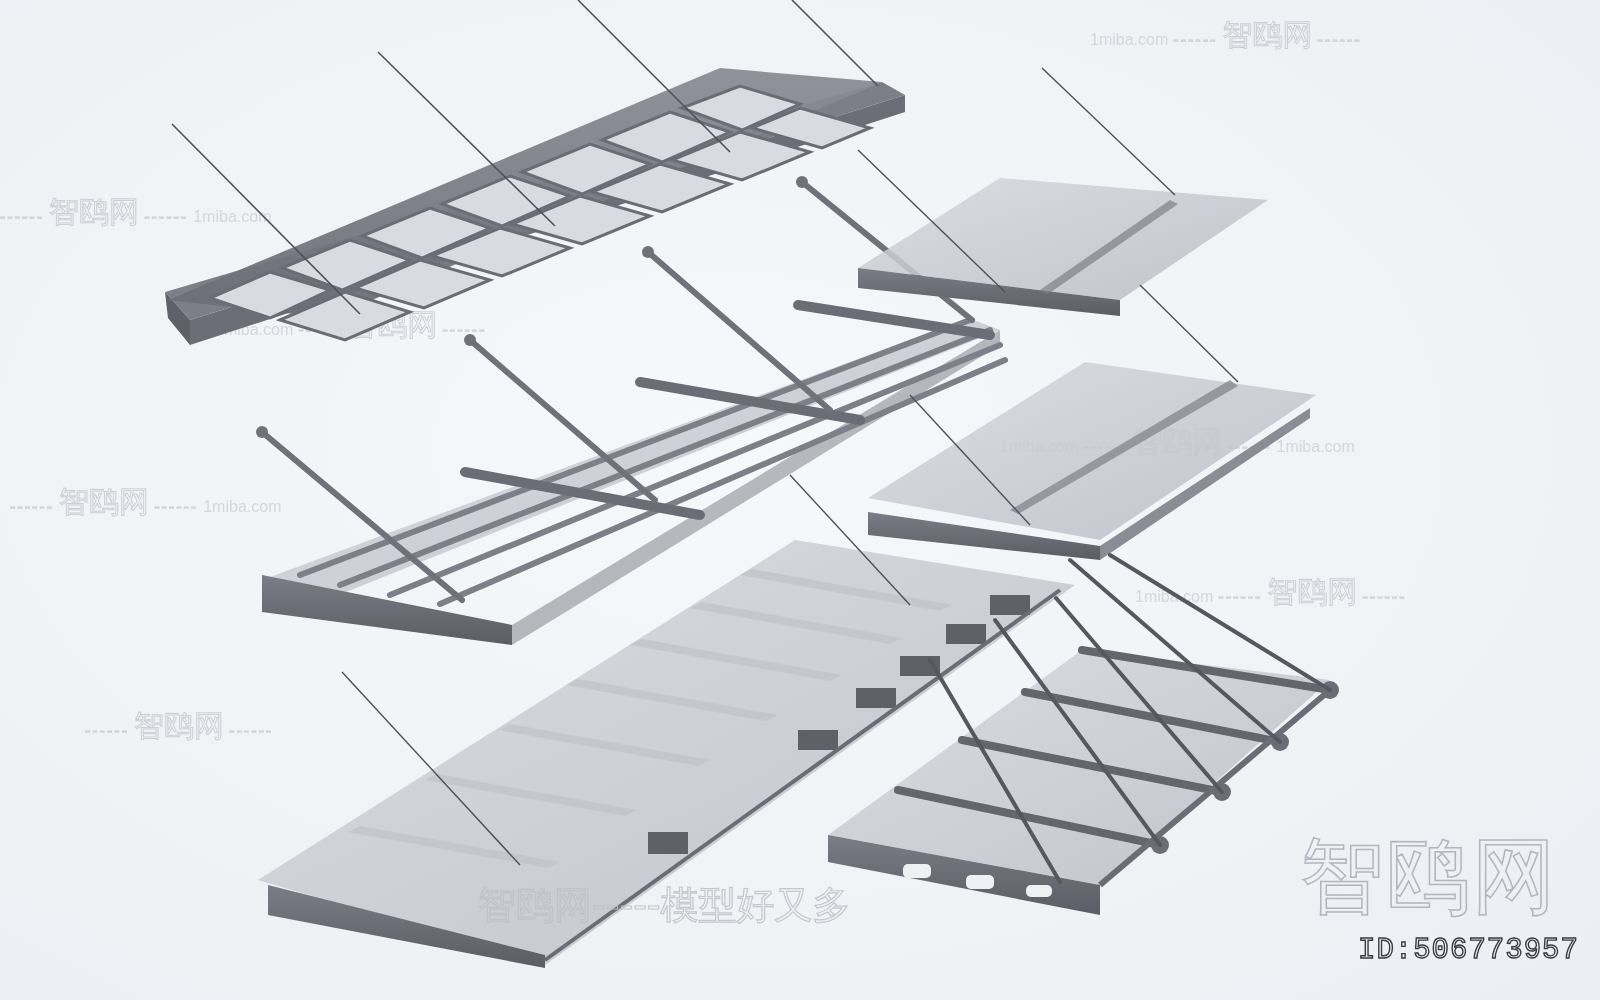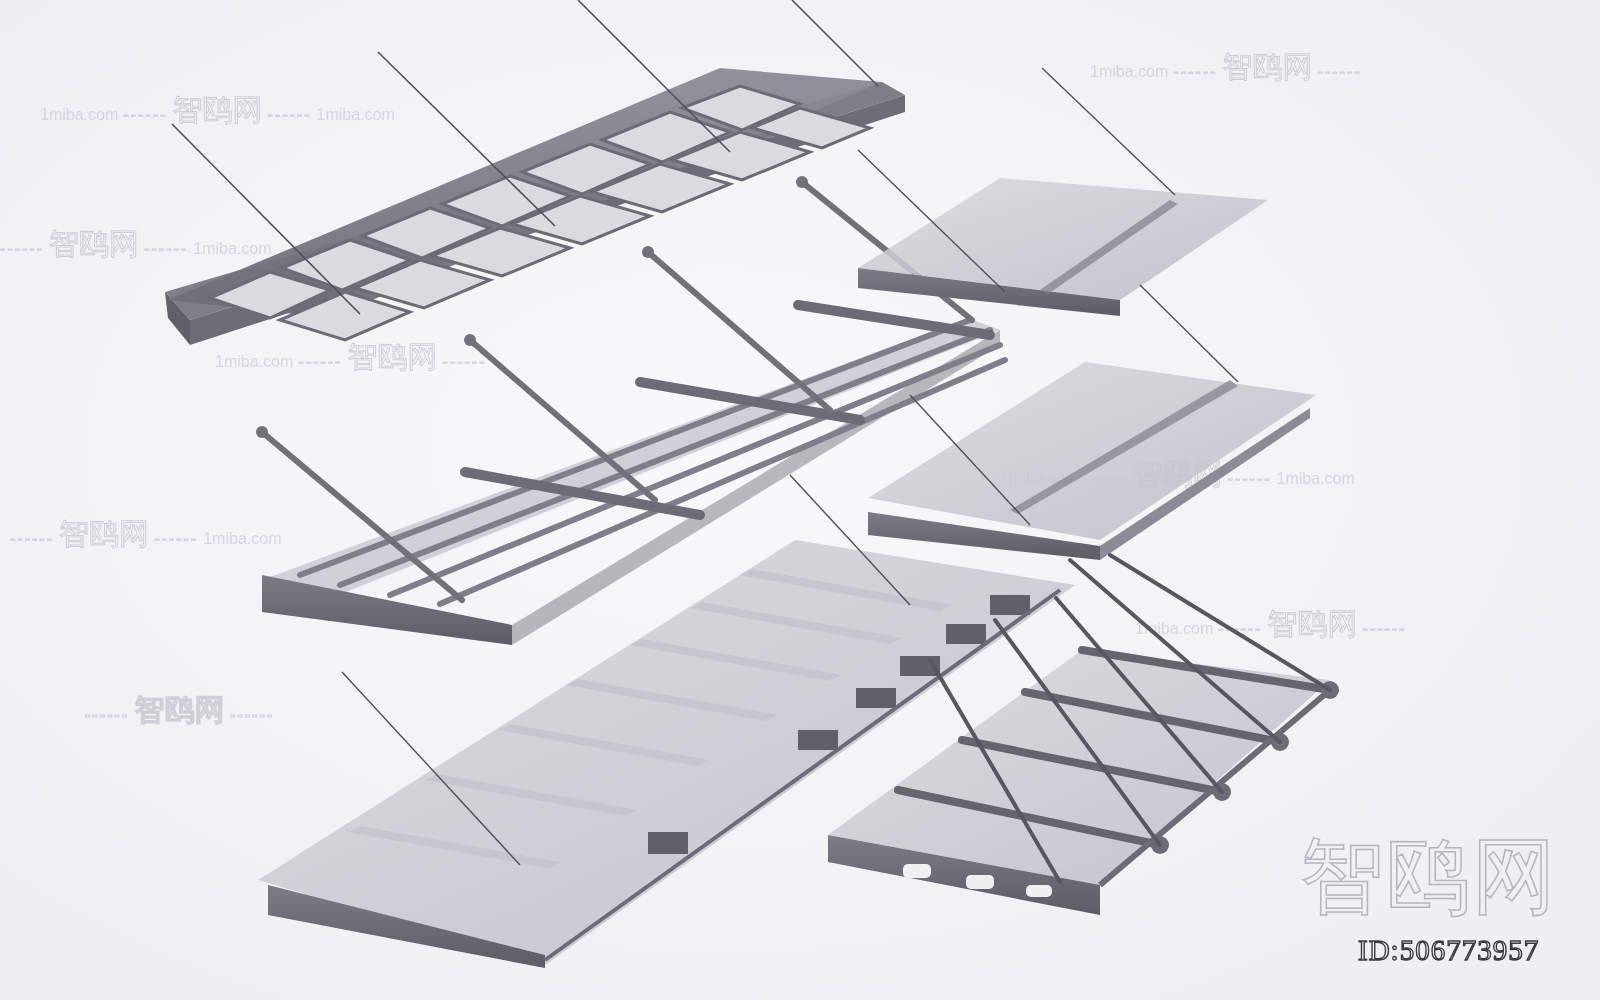--- a/index.html
+++ b/index.html
@@ -1,38 +1,31 @@
 <!DOCTYPE html>
 <html><head>
 <meta charset="utf-8">
 <style>
   html,body{margin:0;padding:0;}
   body{width:1600px;height:1000px;overflow:hidden;background:#f2f3f7;font-family:"DejaVu Sans",sans-serif;position:relative;}
   .scene{position:absolute;left:0;top:0;width:1600px;height:1000px;background:radial-gradient(ellipse at 45% 45%,#f7f8fb 0%,#f1f2f6 60%,#eceef3 100%);}
   svg.render{position:absolute;left:0;top:0;}
-  .wm{position:absolute;white-space:nowrap;color:transparent;-webkit-text-stroke:1px rgba(175,178,188,0.55);font-family:"DejaVu Sans",sans-serif;pointer-events:none;margin-top:32px;}
+  .wm{position:absolute;white-space:nowrap;color:transparent;-webkit-text-stroke:1px rgba(175,178,188,0.55);font-family:"DejaVu Sans",sans-serif;pointer-events:none;}
   .wm-small{font-size:16px;color:rgba(190,192,200,0.55);-webkit-text-stroke:0;font-family:"Liberation Sans",sans-serif;}
   .wm-cn{font-size:30px;}
   .wm-dash{color:transparent;-webkit-text-stroke:1px rgba(175,178,188,0.55);letter-spacing:2px;}
   .wm-big{position:absolute;left:1300px;top:820px;font-size:84px;color:transparent;-webkit-text-stroke:1.5px rgba(160,162,172,0.75);letter-spacing:2px;}
-  .wm-id{position:absolute;left:1358px;top:934px;font-size:29px;color:#f4f5f8;-webkit-text-stroke:1.4px #3a3b40;letter-spacing:1px;font-family:Liberation Serif, serif;}
+  .wm-id{position:absolute;left:1358px;top:934px;font-size:29px;color:#f4f5f8;-webkit-text-stroke:1.4px #3a3b40;letter-spacing:1px;font-family:Liberation Mono, monospace;}
   .wm-slogan{position:absolute;left:478px;top:880px;font-size:38px;color:transparent;-webkit-text-stroke:1.2px rgba(190,192,200,0.85);}
 </style>
 </head>
 <body>
 
 <div class="scene">
 
-  <div class="wm" style="left:40px;top:58px;">
-    <span class="wm-small">1miba.com</span>
-    <span class="wm-dash wm-small">------</span>
-    <span class="wm-cn">智鸥网</span>
-    <span class="wm-dash wm-small">------</span>
-    <span class="wm-small">1miba.com</span>
-  </div>
   <div class="wm" style="left:1090px;top:15px;">
     <span class="wm-small">1miba.com</span>
     <span class="wm-dash wm-small">------</span>
     <span class="wm-cn">智鸥网</span>
     <span class="wm-dash wm-small">------</span>
   </div>
   <div class="wm" style="left:0px;top:192px;">
     <span class="wm-dash wm-small">------</span>
     <span class="wm-cn">智鸥网</span>
     <span class="wm-dash wm-small">------</span>
@@ -56,21 +49,21 @@
     <span class="wm-cn">智鸥网</span>
     <span class="wm-dash wm-small">------</span>
     <span class="wm-small">1miba.com</span>
   </div>
   <div class="wm" style="left:1135px;top:572px;">
     <span class="wm-small">1miba.com</span>
     <span class="wm-dash wm-small">------</span>
     <span class="wm-cn">智鸥网</span>
     <span class="wm-dash wm-small">------</span>
   </div>
-  <div class="wm" style="left:85px;top:658px;font-weight:bold;">
+  <div class="wm" style="left:85px;top:706px;">
     <span class="wm-dash wm-small">------</span>
     <span class="wm-cn">智鸥网</span>
     <span class="wm-dash wm-small">------</span>
   </div>
 
   <svg class="render" width="1600" height="1000" viewBox="0 0 1600 1000">
     <defs>
       <linearGradient id="frameTop" x1="0" y1="0" x2="0" y2="1">
         <stop offset="0" stop-color="#8b8e96"></stop>
           <stop offset="1" stop-color="#6a6d75"></stop>
@@ -211,15 +204,16 @@
       <g stroke="#55585f" stroke-width="4" stroke-linecap="round">
         <line x1="930" y1="660" x2="1060" y2="882"></line>
         <line x1="995" y1="620" x2="1160" y2="845"></line>
         <line x1="1056" y1="598" x2="1222" y2="792"></line>
         <line x1="1070" y1="560" x2="1280" y2="742"></line>
         <line x1="1110" y1="555" x2="1330" y2="690"></line>
       </g>
     </g>
   </svg>
 
+  <div class="wm-slogan">智鸥网-----模型好又多</div>
   <div class="wm-big">智鸥网</div>
   <div class="wm-id">ID:506773957</div>
 </div>
 
 </body></html>

